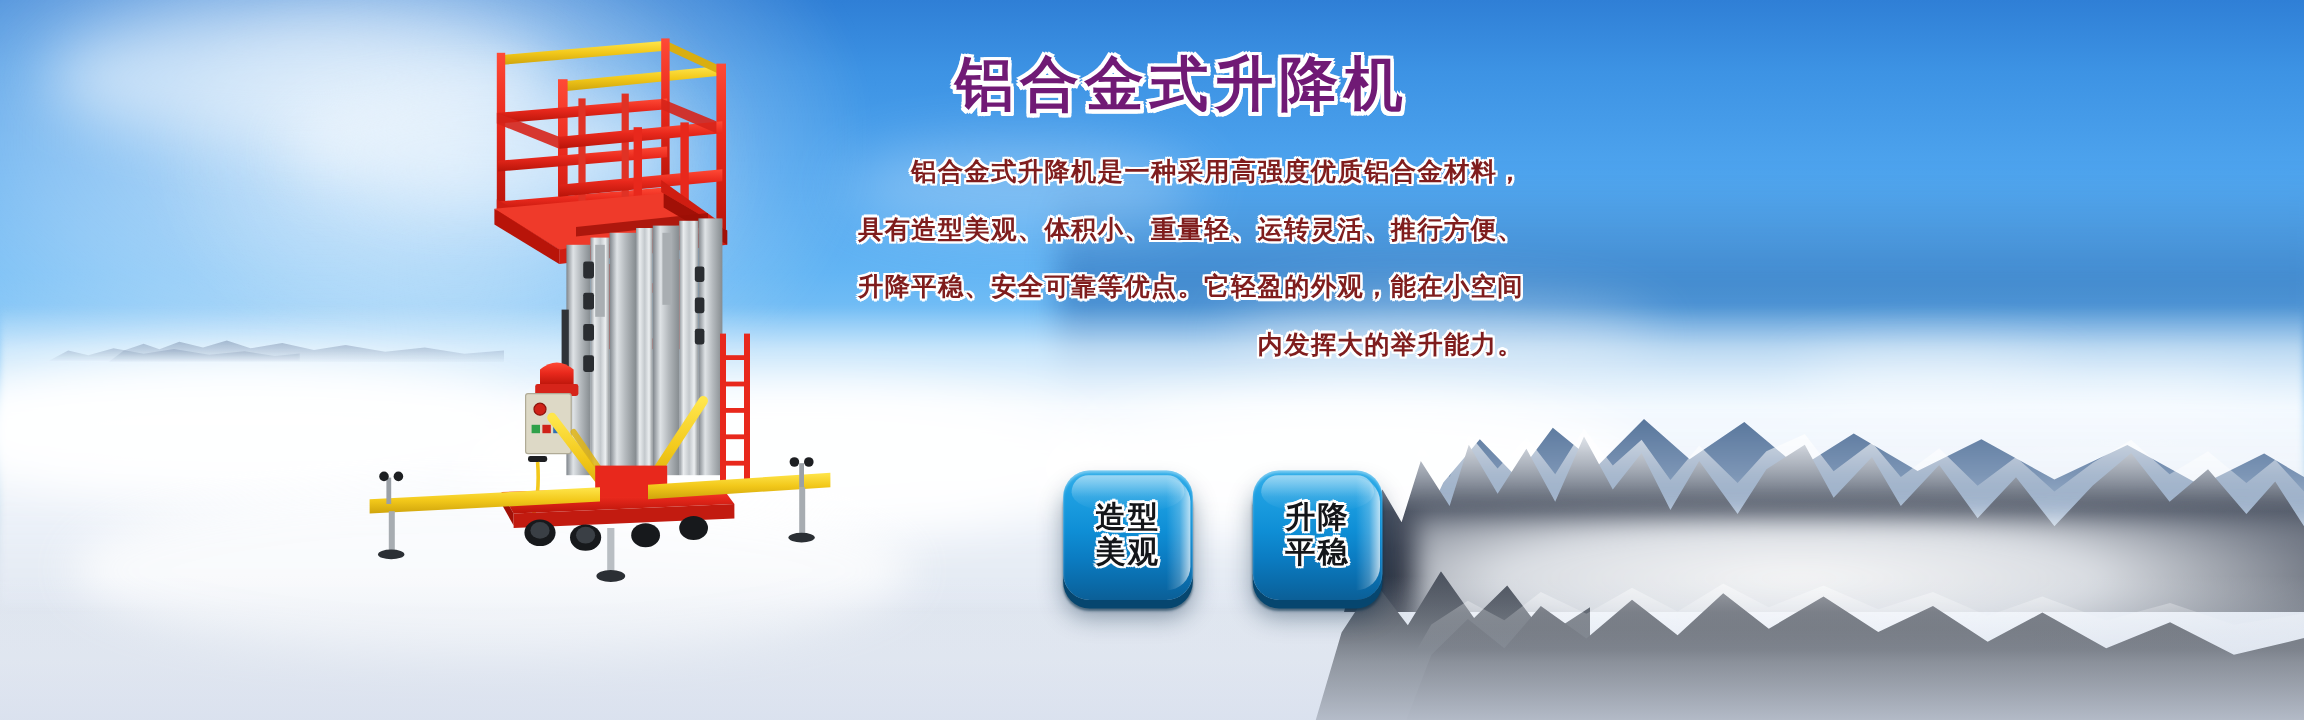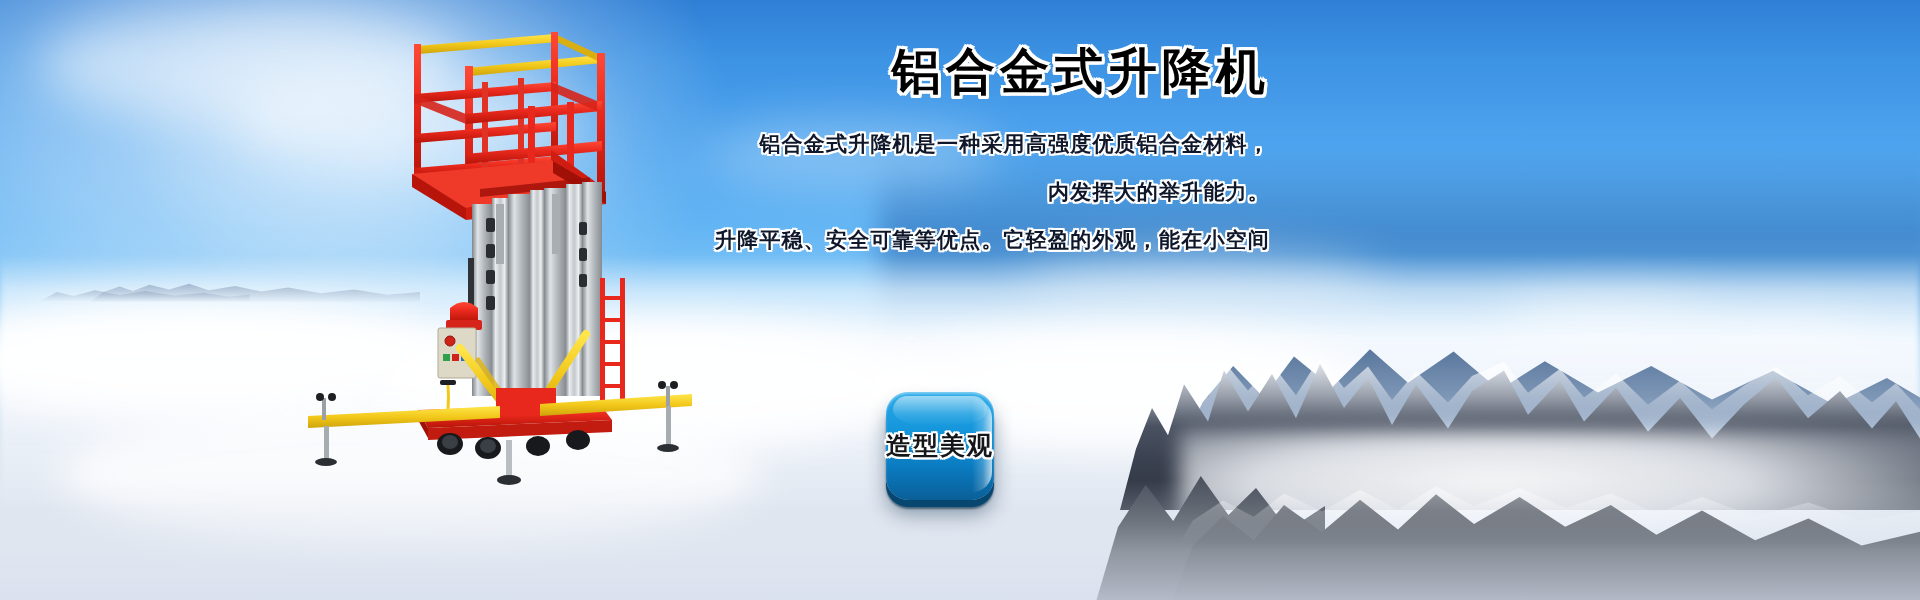--- a/index.html
+++ b/index.html
@@ -146,32 +146,33 @@
   .machine{position:absolute;left:300px;top:8px;width:400px;height:480px;}
   .machine svg{display:block;}
 
   
   .copy{
     position:absolute;left:700px;top:45px;width:570px;
     text-align:right;color:#17181a;
   }
   .title{
     font-size:49px;font-weight:bold;letter-spacing:5px;line-height:1.1;
-    color:#000000;
+    color:#701a75;
     text-shadow:
       -2.6px -2.6px 0 #fff, 2.6px -2.6px 0 #fff, -2.6px 2.6px 0 #fff, 2.6px 2.6px 0 #fff,
       -3px 0 0 #fff, 3px 0 0 #fff, 0 -3px 0 #fff, 0 3px 0 #fff,
       -2px 3px 0 #fff, 2px 3px 0 #fff, 3px 2px 0 #fff, -3px 2px 0 #fff;
     margin:0 0 34px 0;
+    text-align:center;
   }
   .desc{font-size:0;}
   .desc .ln{
     display:block;
     font-size:21px;font-weight:bold;letter-spacing:1.2px;line-height:1;
-    color:#0f172a;
+    color:#7f1d1d;
     margin-bottom:27px;
     text-shadow:
       -1.7px -1.7px 0 #fff, 1.7px -1.7px 0 #fff, -1.7px 1.7px 0 #fff, 1.7px 1.7px 0 #fff,
       -2px 0 0 #fff, 2px 0 0 #fff, 0 -2px 0 #fff, 0 2px 0 #fff;
   }
 
   
   .features{
     position:absolute;left:886px;top:392px;
     display:flex;gap:50px;
@@ -179,21 +180,21 @@
   .feat{
     position:relative;width:108px;height:108px;border-radius:22px;
     background:
       linear-gradient(to bottom,
         #35b0ea 0%, #1fa0e2 18%, #0f8fd6 46%, #0b7cc2 68%, #0a6aa8 88%, #0b5f97 100%);
     box-shadow:
       0 7px 0 #06466f,
       0 9px 2px rgba(4,45,72,.55),
       0 14px 20px rgba(10,40,70,.42),
       inset 0 2px 2px rgba(255,255,255,.35);
-    display:flex;flex-direction:row;align-items:center;justify-content:center;
+    display:flex;flex-direction:column;align-items:center;justify-content:center;
   }
   
   .feat::before{
     content:"";position:absolute;left:7px;right:7px;top:4px;height:30px;
     border-radius:16px 16px 40% 40%/16px 16px 18px 18px;
     background:linear-gradient(to bottom, rgba(255,255,255,.52), rgba(255,255,255,.12) 60%, rgba(255,255,255,0));
     pointer-events:none;
   }
   
   .feat::after{
@@ -402,25 +403,30 @@
         <rect x="366" y="398" width="5" height="40" fill="#a7acb1"></rect>
         <ellipse cx="368" cy="440" rx="11" ry="4" fill="#2b2f34"></ellipse>
       </g>
     </svg>
   </div>
 
   <div class="copy">
     <h1 class="title">铝合金式升降机</h1>
     <div class="desc">
       <span class="ln">铝合金式升降机是一种采用高强度优质铝合金材料，</span>
+      <span class="ln">具有造型美观、体积小、重量轻、运转灵活、推行方便、</span>
+      <span class="ln">升降平稳、安全可靠等优点。它轻盈的外观，能在小空间</span>
       <span class="ln">内发挥大的举升能力。</span>
-      <span class="ln">升降平稳、安全可靠等优点。它轻盈的外观，能在小空间</span>
     </div>
   </div>
 
   <div class="features">
     <div class="feat">
       <span class="fl">造型</span>
       <span class="fl">美观</span>
     </div>
+    <div class="feat">
+      <span class="fl">升降</span>
+      <span class="fl">平稳</span>
+    </div>
   </div>
 
 </div>
 
 </body></html>

